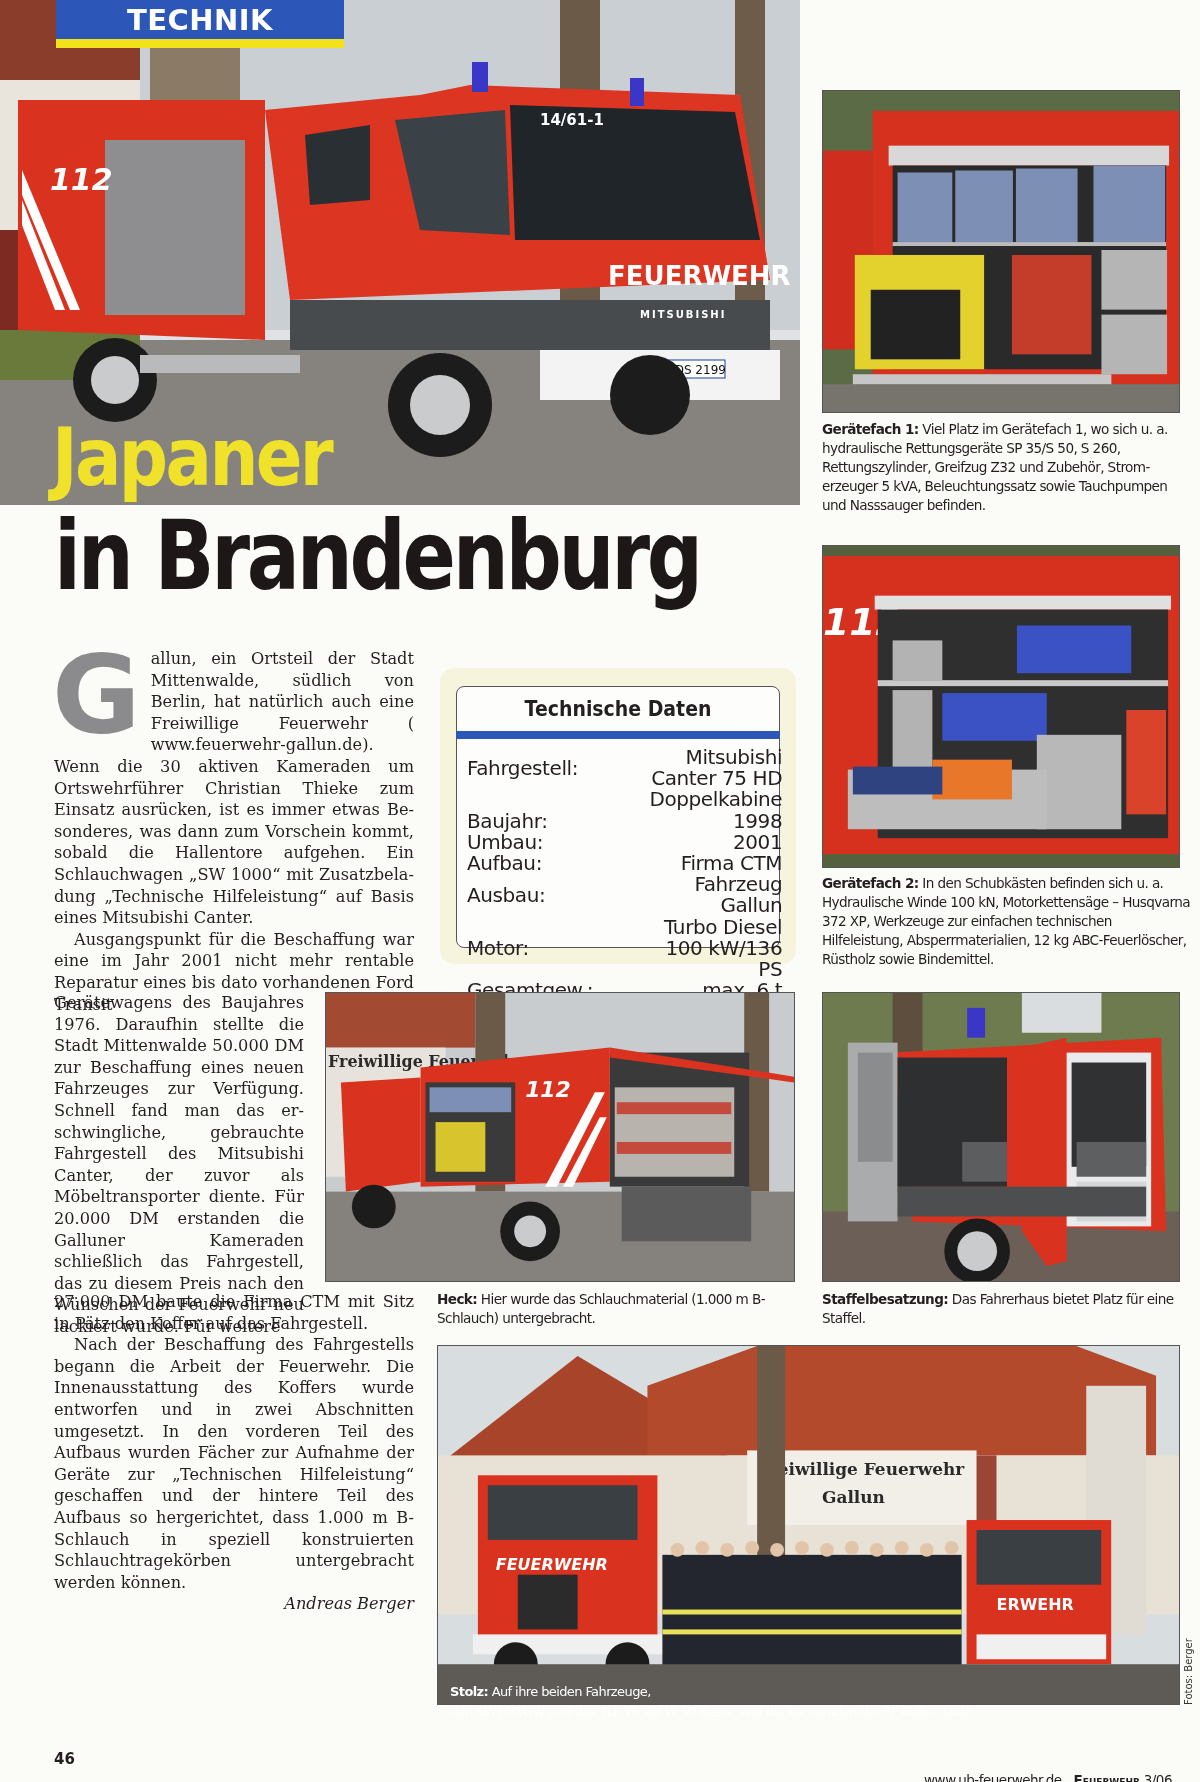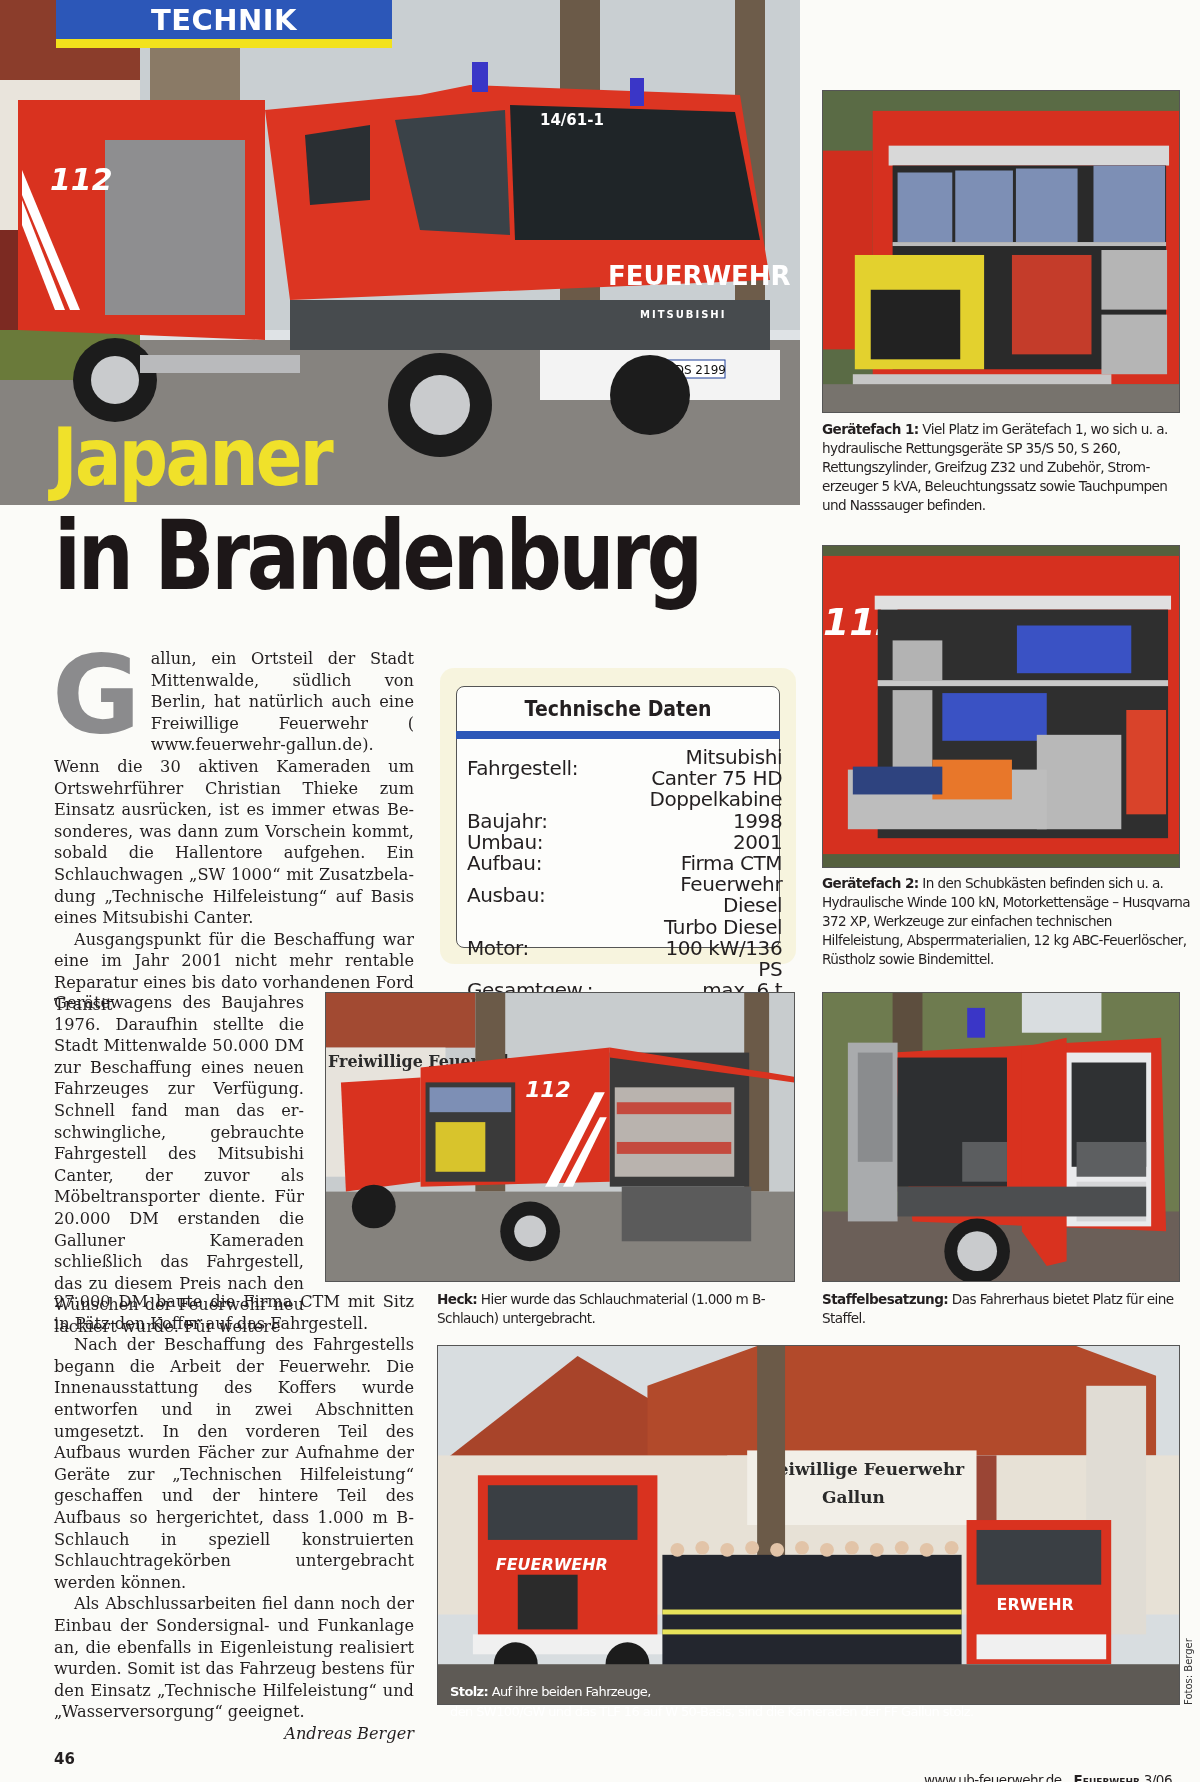--- a/index.html
+++ b/index.html
@@ -2,21 +2,21 @@
 <html><head>
 <meta charset="utf-8">
 <style>
   * { box-sizing: border-box; margin: 0; padding: 0; }
   html, body { width: 1200px; height: 1782px; background: #fbfbf8; overflow: hidden; }
   body { position: relative; font-family: "DejaVu Serif", serif; color: #231f20; }
 
   .abs { position: absolute; }
 
   
-  .section-tab { left: 56px; top: 0; width: 336px; height: 48px; background: #2c57b8; border-bottom: 9px solid #f2e21c; }
+  .section-tab { left: 56px; top: 0; width: 288px; height: 48px; background: #2c57b8; border-bottom: 9px solid #f2e21c; }
   .section-tab span { display: block; text-align: center; color: #fff; font-family: "DejaVu Sans", sans-serif; font-weight: bold; font-size: 29px; line-height: 40px; letter-spacing: 0.5px; }
 
   
   .photo { overflow: hidden; border: 1px solid #555; }
   .photo svg { display: block; width: 100%; height: 100%; }
 
   
   .hero { left: 0; top: 0; width: 800px; height: 505px; border: none; z-index: 0; }
   .hero-title1 { left: 52px; top: 418px; font-family: "DejaVu Sans", sans-serif; font-weight: bold; font-size: 80px; color: #f0e12a; letter-spacing: -3px; line-height: 1; z-index: 3; transform: scaleX(0.86); transform-origin: left top; }
   .hero-title2 { left: 54px; top: 508px; font-family: "DejaVu Sans", sans-serif; font-weight: bold; font-size: 96px; color: #1d1718; letter-spacing: -4px; line-height: 1; transform: scaleX(0.82); transform-origin: left top; }
@@ -125,21 +125,20 @@
   <p>Ausgangspunkt für die Beschaffung war eine im Jahr 2001 nicht mehr rentable Repara­tur eines bis dato vorhandenen Ford Transit</p>
 </div>
 
 <div class="abs col col-b">
   <p class="first">Gerätewagens des Baujahres 1976. Daraufhin stellte die Stadt Mittenwalde 50.000 DM zur Beschaffung eines neuen Fahrzeuges zur Verfügung. Schnell fand man das er­schwingliche, gebrauchte Fahr­gestell des Mitsubishi Canter, der zuvor als Möbeltransporter diente. Für 20.000 DM erstan­den die Galluner Kameraden schließlich das Fahrgestell, das zu diesem Preis nach den Wün­schen der Feuerwehr neu la­ckiert wurde. Für weitere</p>
 </div>
 
 <div class="abs col col-c">
   <p class="first">27.000 DM baute die Firma CTM mit Sitz in Pätz den Koffer auf das Fahrgestell.</p>
   <p>Nach der Beschaffung des Fahrgestells be­gann die Arbeit der Feuerwehr. Die Innen­ausstattung des Koffers wurde entworfen und in zwei Abschnitten umgesetzt. In den vorderen Teil des Aufbaus wurden Fächer zur Aufnahme der Geräte zur „Technischen Hilfeleistung“ geschaffen und der hintere Teil des Aufbaus so hergerichtet, dass 1.000 m B-Schlauch in speziell konstruierten Schlauch­tragekörben untergebracht werden können.</p>
-  <p>Als Abschlussarbeiten fiel dann noch der Einbau der Sondersignal- und Funkanlage an, die ebenfalls in Eigenleistung realisiert wurden. Somit ist das Fahrzeug bestens für den Einsatz „Technische Hilfeleistung“ und „Wasserversorgung“ geeignet.</p>
   <p class="byline">Andreas Berger</p>
 </div>
 
 <div class="abs databox-outer"></div>
 <div class="abs databox">
   <h3>Technische Daten</h3>
   <div class="bar"></div>
   <table>
     <tbody>
         <tr>
@@ -157,21 +156,21 @@
     <tr>
           <td>Umbau:</td>
           <td class="v">2001</td>
         </tr>
     <tr>
           <td>Aufbau:</td>
           <td class="v">Firma CTM</td>
         </tr>
     <tr>
           <td>Ausbau:</td>
-          <td class="v">Feuerwehr Diesel</td>
+          <td class="v">Fahrzeug Gallun</td>
         </tr>
     <tr>
           <td>Motor:</td>
           <td class="v">Turbo Diesel 100 kW/136 PS</td>
         </tr>
     <tr>
           <td>Gesamtgew.:</td>
           <td class="v">max. 6 t</td>
         </tr>
     <tr>

